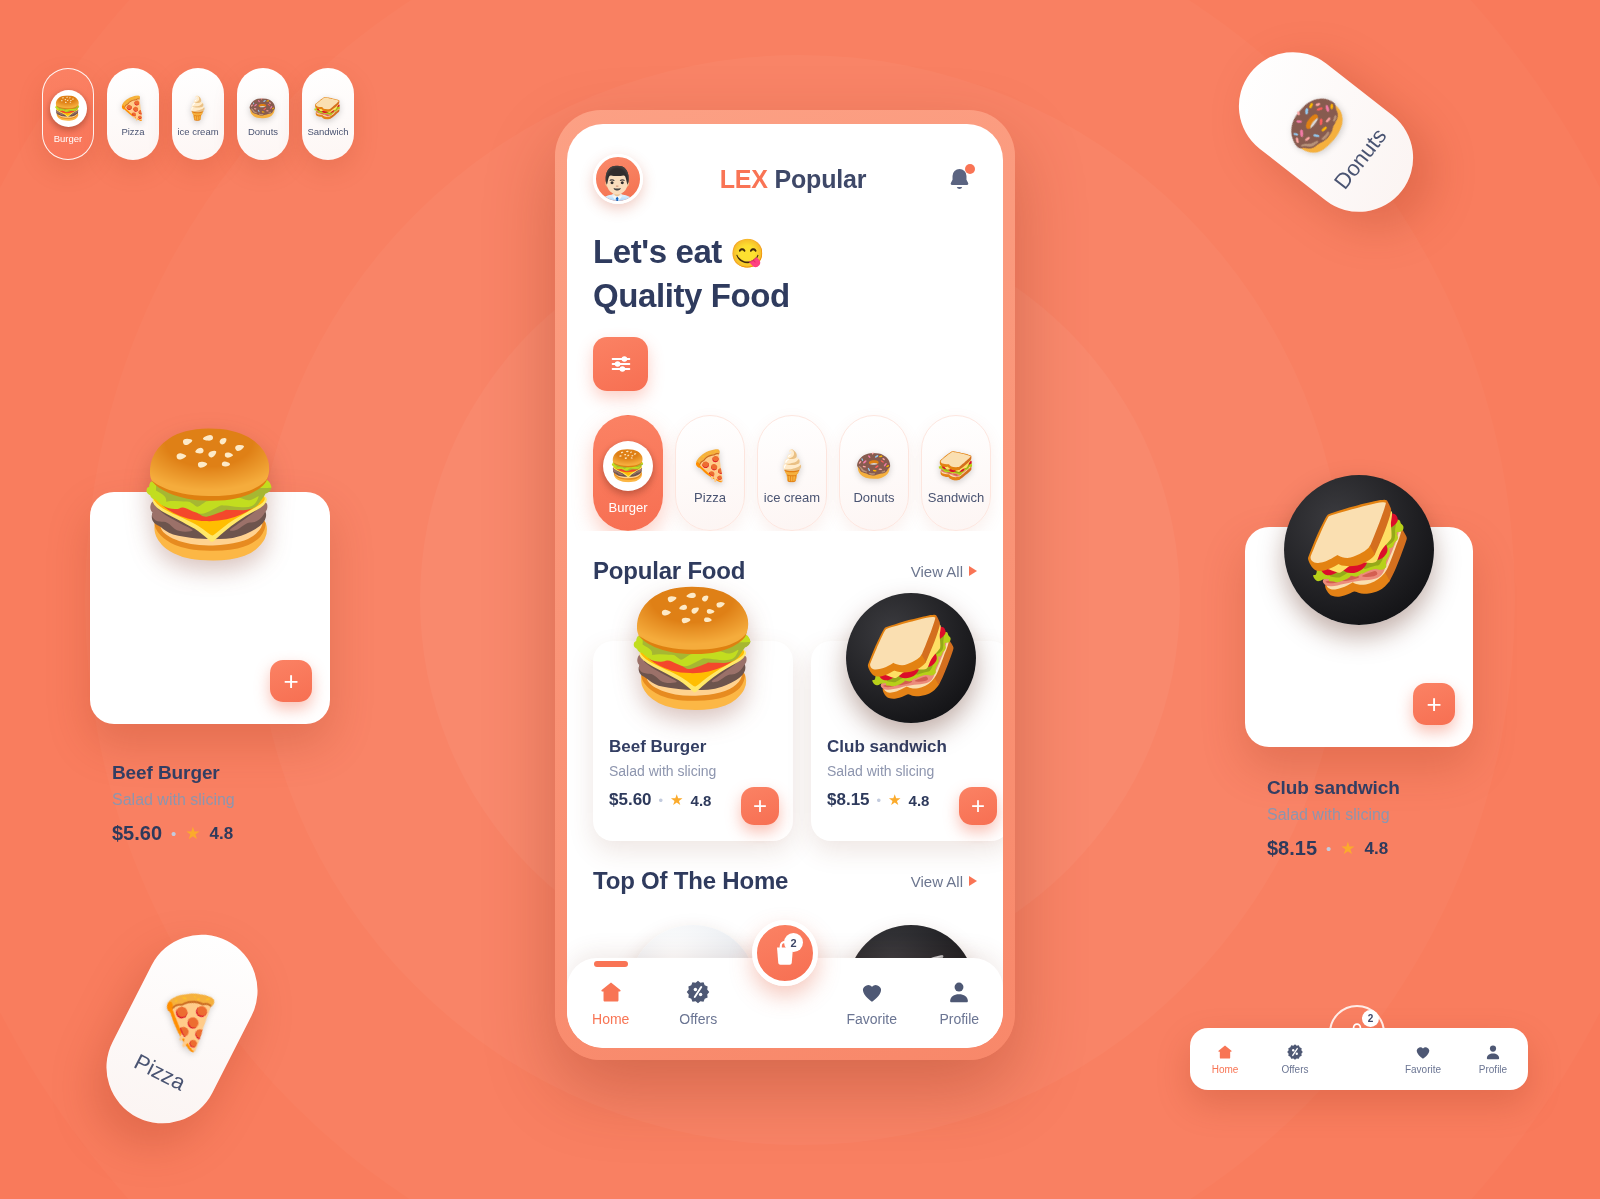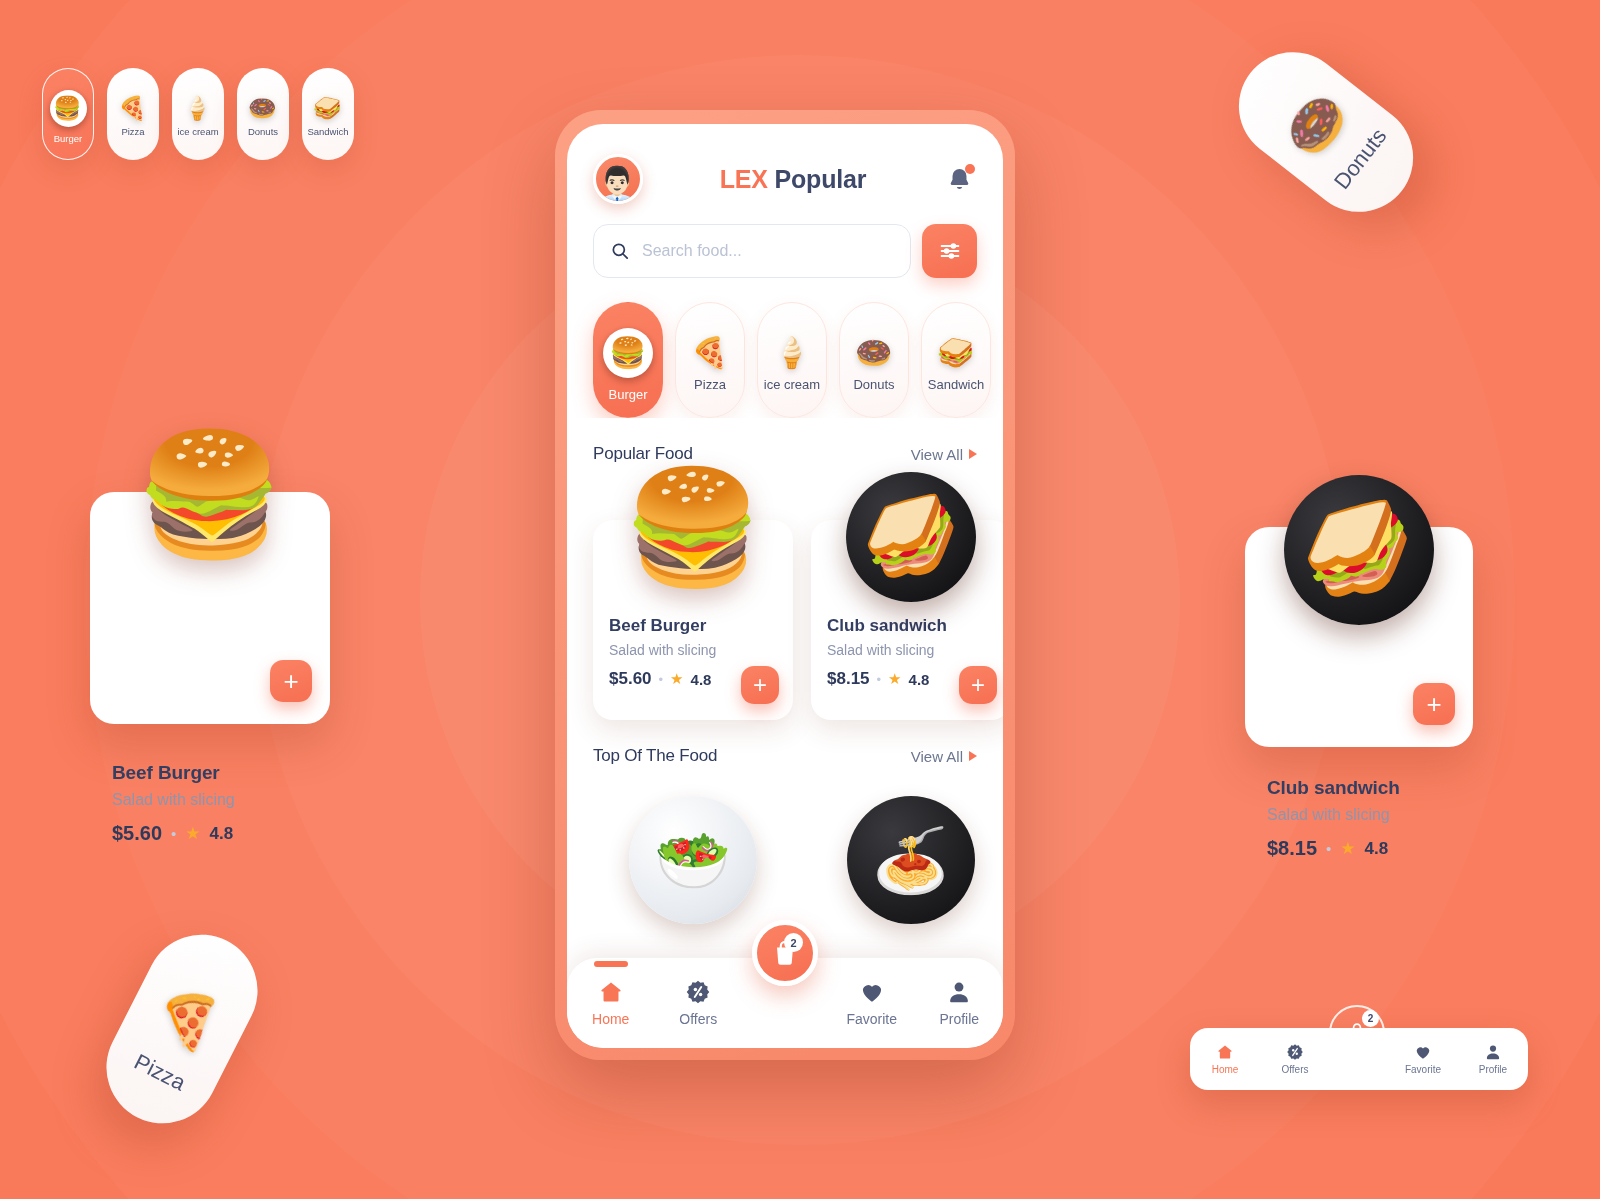--- a/index.html
+++ b/index.html
@@ -346,22 +346,22 @@
 
   
   .section-head {
     display: flex;
     align-items: center;
     justify-content: space-between;
     padding: 26px 26px 0 26px;
   }
   .section-title {
     color: #2F3B5E;
-    font-size: 17px;
-    font-weight: normal;
+    font-size: 24px;
+    font-weight: bold;
     letter-spacing: -0.2px;
   }
   .view-all {
     display: flex; align-items: center; gap: 6px;
     color: #6C768F; font-size: 15px; cursor: pointer;
   }
   .view-all .tri {
     width: 0; height: 0;
     border-left: 8px solid #F97455;
     border-top: 5px solid transparent;
@@ -619,31 +619,29 @@
       </div>
       <div id="bell-wrap">
         <svg class="icon-svg" width="27" height="27" viewBox="0 0 24 24" fill="#5B6481">
           <path d="M12 2.6a6.2 6.2 0 0 0-6.2 6.2v3.5l-1.5 2.8c-.4.8.1 1.7 1 1.7h13.4c.9 0 1.4-.9 1-1.7l-1.5-2.8V8.8A6.2 6.2 0 0 0 12 2.6z"></path>
           <path d="M9.6 18.6a2.5 2.5 0 0 0 4.8 0H9.6z"></path>
         </svg>
         <span id="bell-dot"></span>
       </div>
     </div>
 
+    <div id="headline">
+      <div>
+        <span>Let's eat</span>
+        <span class="emo">😋</span>
+      </div>
+      <div>Quality Food</div>
+    </div>
 
     <div id="search-row">
-      <div id="search-box">
-        <span>
-          <svg class="icon-svg" width="20" height="20" viewBox="0 0 24 24" fill="none" stroke="#2F3B5E" stroke-width="2.1">
-              <circle cx="10.6" cy="10.6" r="6.6"></circle>
-              <path d="M15.6 15.6 20.6 20.6" stroke-linecap="round"></path>
-            </svg>
-        </span>
-        <input id="search-input" type="text" placeholder="Search food..." style="">
-      </div>
       <button id="filter-btn">
         <span>
           <svg class="icon-svg" width="24" height="24" viewBox="0 0 24 24" stroke="#fff" stroke-width="1.8" fill="none" stroke-linecap="round">
             <path d="M3.6 7h16.8M3.6 12h16.8M3.6 17h16.8"></path>
             <circle cx="15.4" cy="7" r="1.9" fill="#fff"></circle>
             <circle cx="8.6" cy="12" r="1.9" fill="#fff"></circle>
             <circle cx="13.4" cy="17" r="1.9" fill="#fff"></circle>
           </svg>
         </span>
       </button>
@@ -709,21 +707,21 @@
             <span class="ac-dot">•</span>
             <span class="ac-star">★</span>
             <span class="ac-rating">4.8</span>
           </div>
         </div>
         <button class="add-btn">+</button>
       </div>
     </div>
 
     <div class="section-head">
-      <div class="section-title">Top Of The Food</div>
+      <div class="section-title">Top Of The Home</div>
       <div class="view-all">
         <span>View All</span>
         <span class="tri"></span>
       </div>
     </div>
 
     <div id="topweek-row">
       <div class="peek-card">
         <div class="peek-plate light">🥗</div>
       </div>

